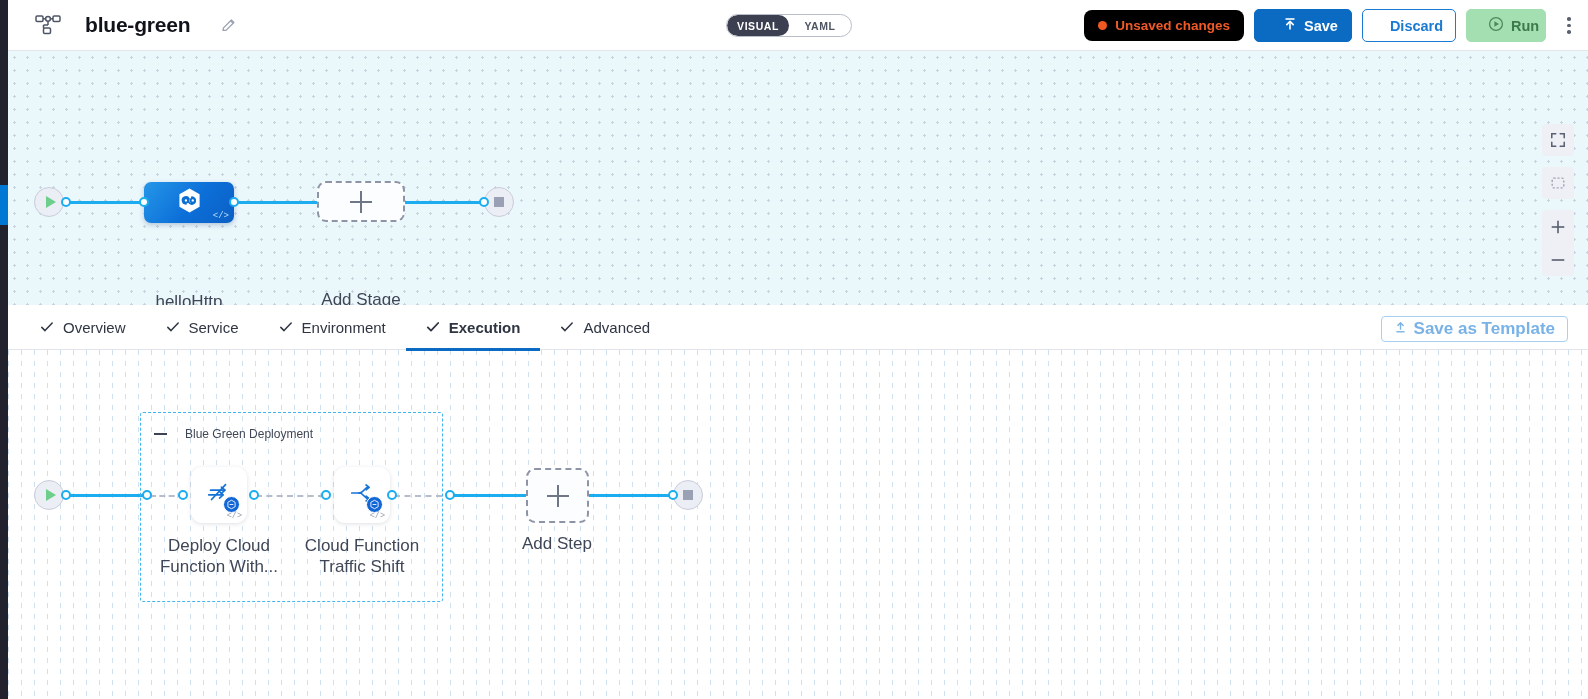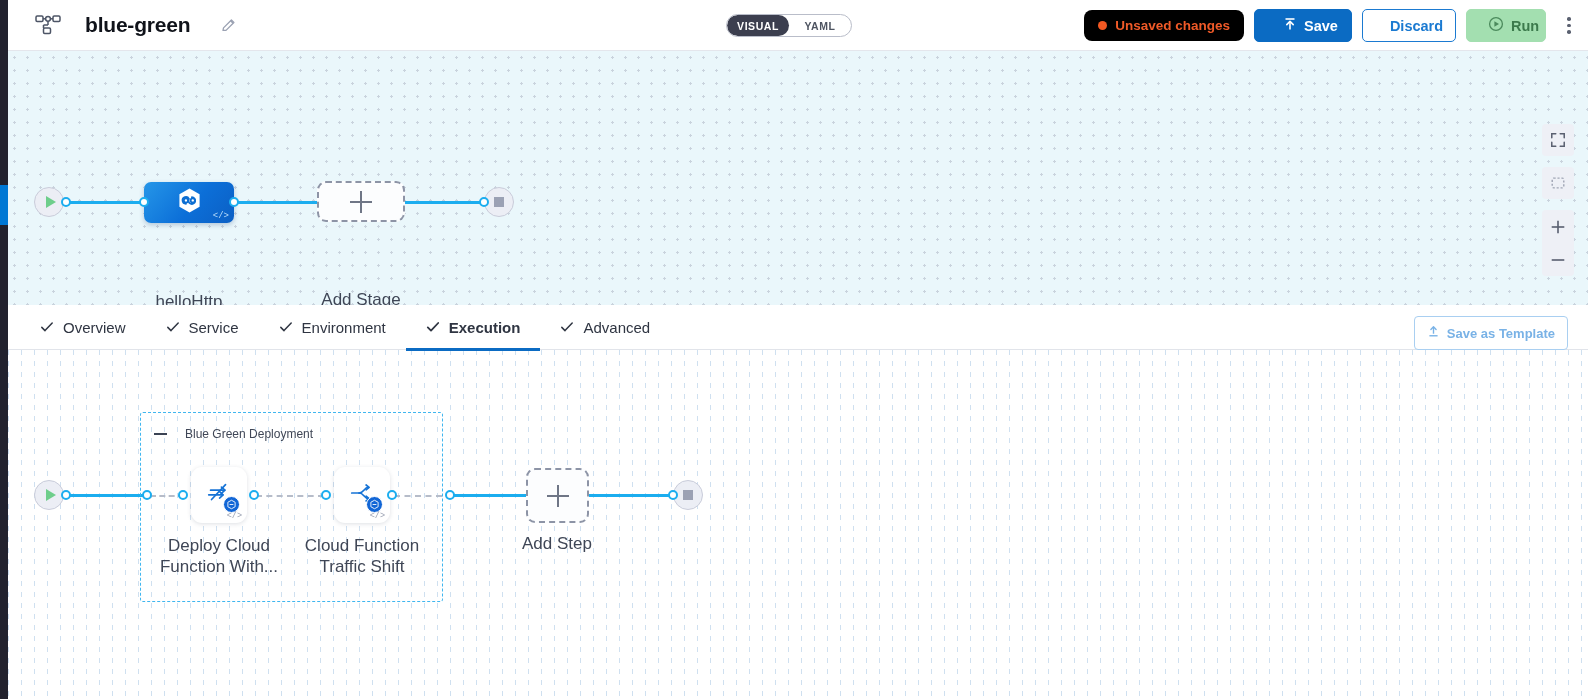--- a/index.html
+++ b/index.html
@@ -200,24 +200,24 @@
   .tab:first-child { margin-left: 12px; }
   .tab.active { font-weight: bold; }
   .tab.active::after {
     content: ""; position: absolute; left: 0; right: 0; bottom: -1px;
     height: 3px; background: #0b6bc3;
   }
   .check { width: 14px; height: 14px; display: block; flex: none; }
 
   .save-template {
     position: absolute; right: 20px; top: 11px;
-    height: 26px; padding: 16px 12px;
+    height: 26px; padding: 8px 12px;
     border: 1px solid #a9cff1; border-radius: 4px;
     background: #ffffff; color: #79b2e6;
-    font-size: 13px; font-weight: bold;
+    font-size: 17px; font-weight: bold;
     display: flex; align-items: center; gap: 7px;
     cursor: pointer;
   }
 
   
   .step-group {
     position: absolute;
     border: 1.5px dashed #3fb6ef;
     border-radius: 3px;
     z-index: 4;

